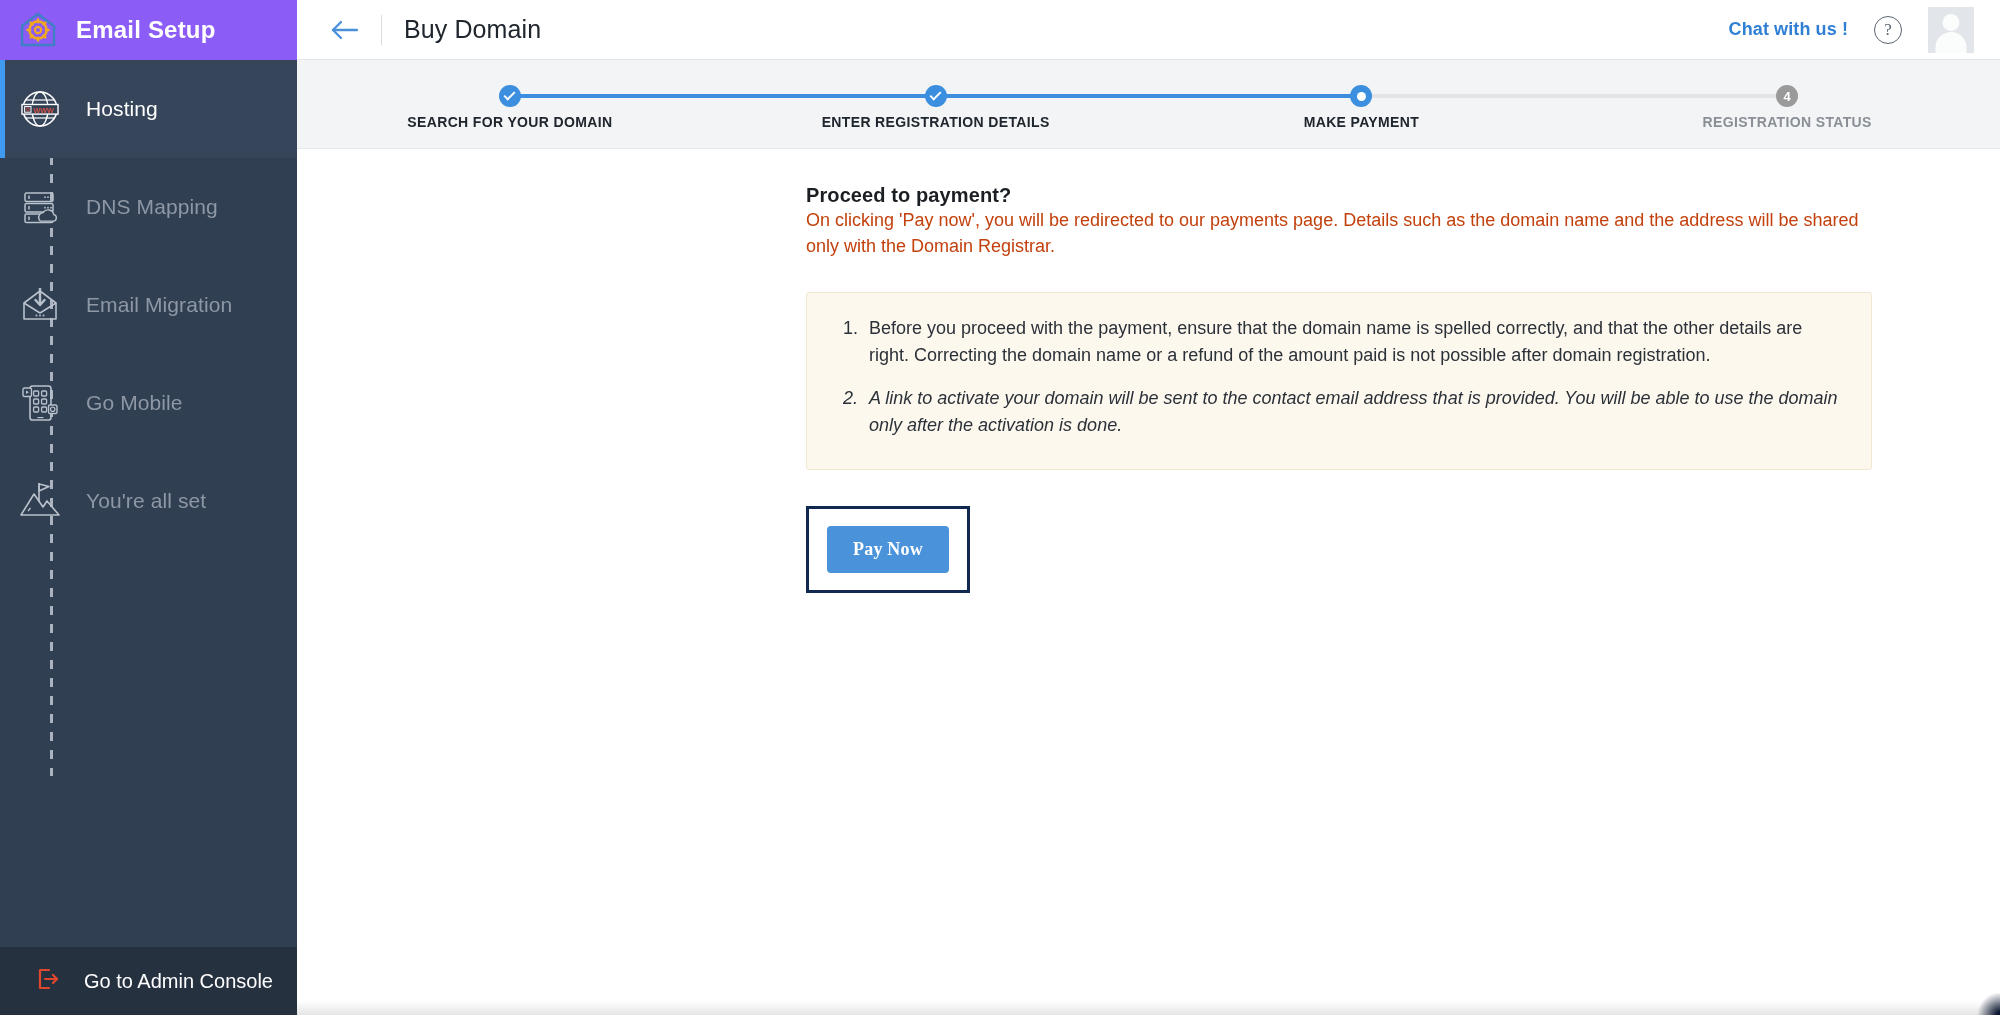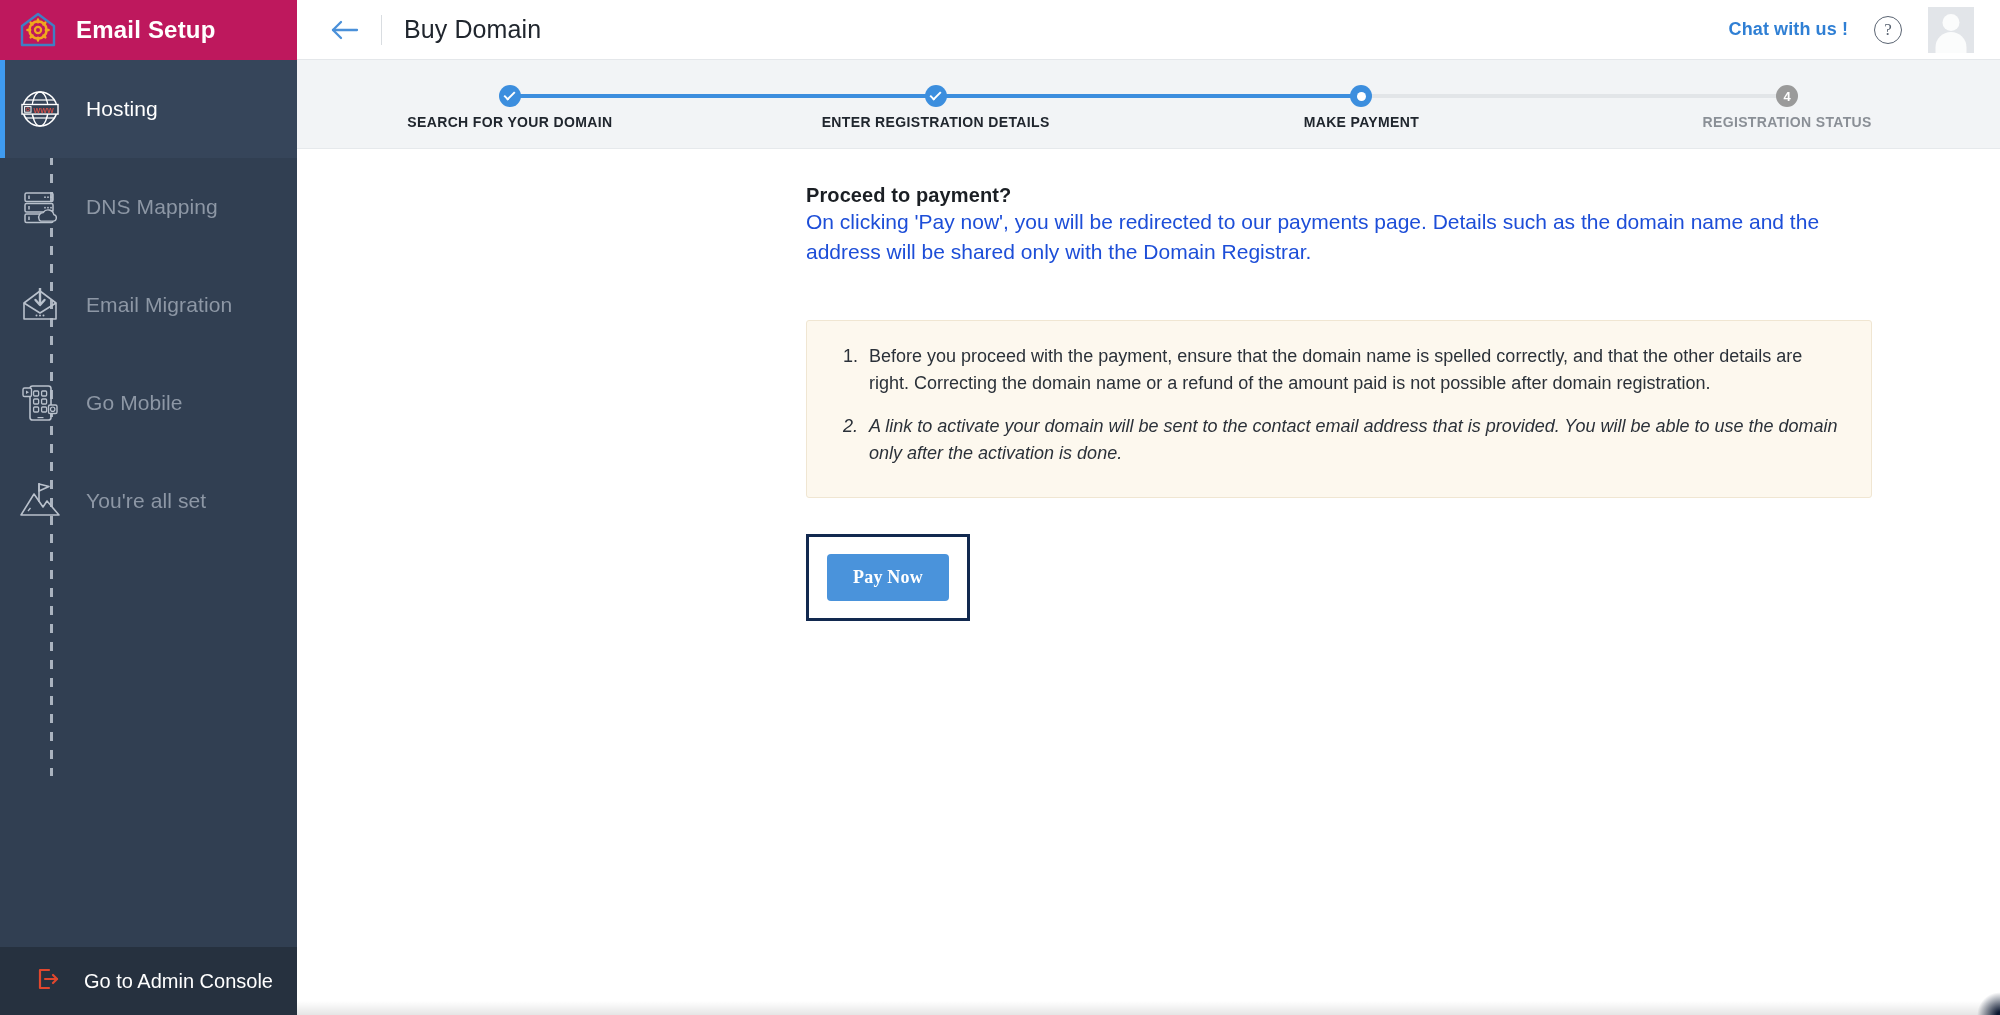--- a/index.html
+++ b/index.html
@@ -22,21 +22,21 @@
   .sidebar {
     width: 297px;
     height: 1015px;
     background: #313f52;
     position: relative;
     flex: 0 0 297px;
     overflow: hidden;
   }
   .sidebar-header {
     height: 60px;
-    background: #be185d;
+    background: #8b5cf6;
     display: flex;
     align-items: center;
     padding-left: 16px;
     gap: 16px;
   }
   .brand-icon {
     width: 44px; height: 44px;
     display: flex; align-items: center; justify-content: center;
     flex: 0 0 44px;
   }
@@ -290,24 +290,24 @@
     padding-left: 509px;
     padding-right: 128px;
   }
   .section-heading {
     font-size: 20px;
     font-weight: 700;
     color: #1b1f24;
     letter-spacing: .1px;
   }
   .lead {
-    font-size: 21px;
-    color: #1d4ed8;
+    font-size: 18px;
+    color: #c2410c;
     line-height: 1.45;
-    margin-bottom: 52px;
+    margin-bottom: 33px;
   }
 
   .note-box {
     background: #fdf8ee;
     border: 1px solid #f0e6d2;
     border-radius: 3px;
     padding: 22px 30px 26px 30px;
     max-width: 1277px;
     margin-bottom: 36px;
   }

